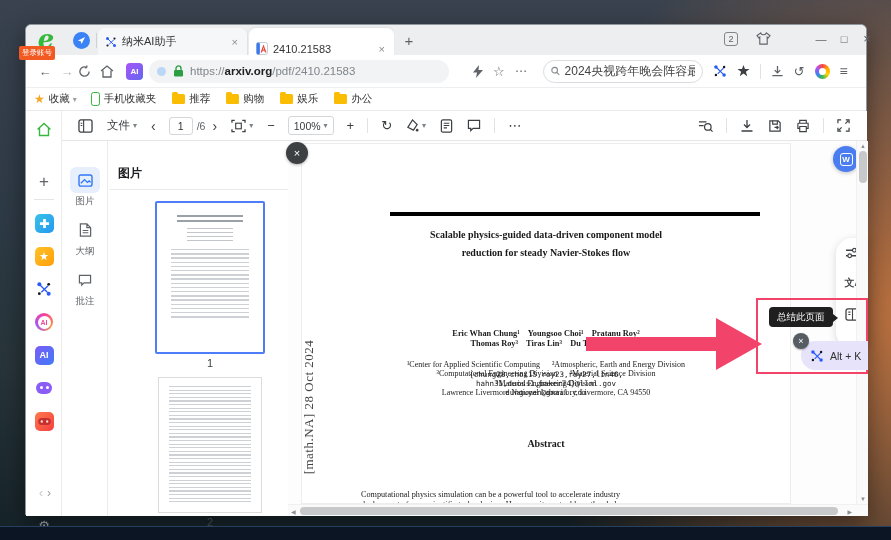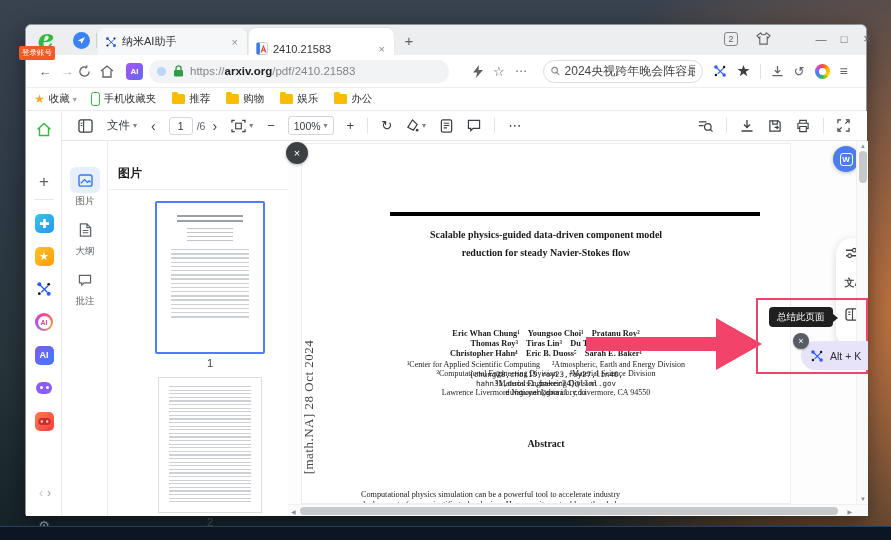--- a/index.html
+++ b/index.html
@@ -482,21 +482,21 @@
 
     <div id="page">
       <div id="rule"></div>
       <div id="title">
 
       <div>Scalable physics-guided data-driven component model</div>
           <div>reduction for steady Navier-Stokes flow</div>
         </div>
       <div id="authors">
         
-      <div>Eric Whan Chung¹    Youngsoo Choi¹    Pratanu Roy²</div><div>Thomas Roy³    Tiras Lin³    Du T. Nguyen⁴</div><div>Christopher Hahn⁴    Eric B. Duoss⁵    Sarah E. Baker¹</div></div>
+      <div>Eric Whan Chung¹    Youngsoo Choi¹    Pratanu Roy²</div><div>Thomas Roy³    Tiras Lin³    Du T. Nguyen⁴</div></div>
       <div id="affils">
         
       <div>¹Center for Applied Scientific Computing      ²Atmospheric, Earth and Energy Division</div><div>³Computational Engineering Division      ⁴Material Science Division</div><div>⁵Material Engineering Division</div><div>Lawrence Livermore National Laboratory, Livermore, CA 94550</div></div>
       <div id="emails">
 
       <div>{chung28,choi15,roy23,roy27,lin46,</div>
           <div>hahn31,duoss1,baker74}@llnl.gov</div>
           <div>dunguyen@gmail.com</div>
         </div>
       <div id="abs-head">Abstract</div>

